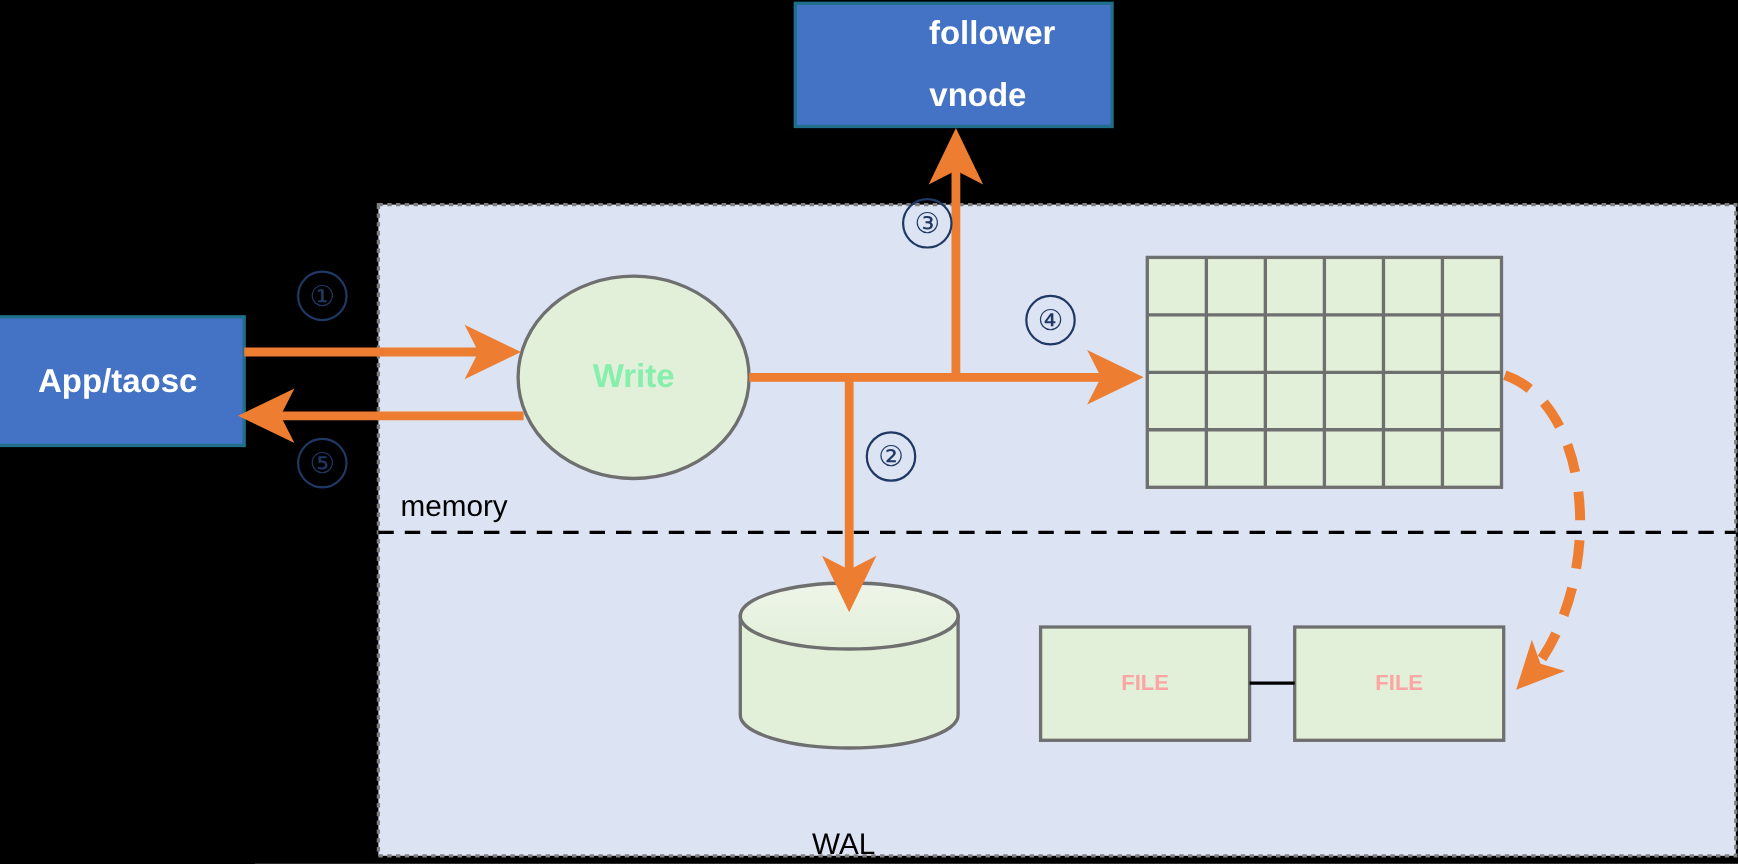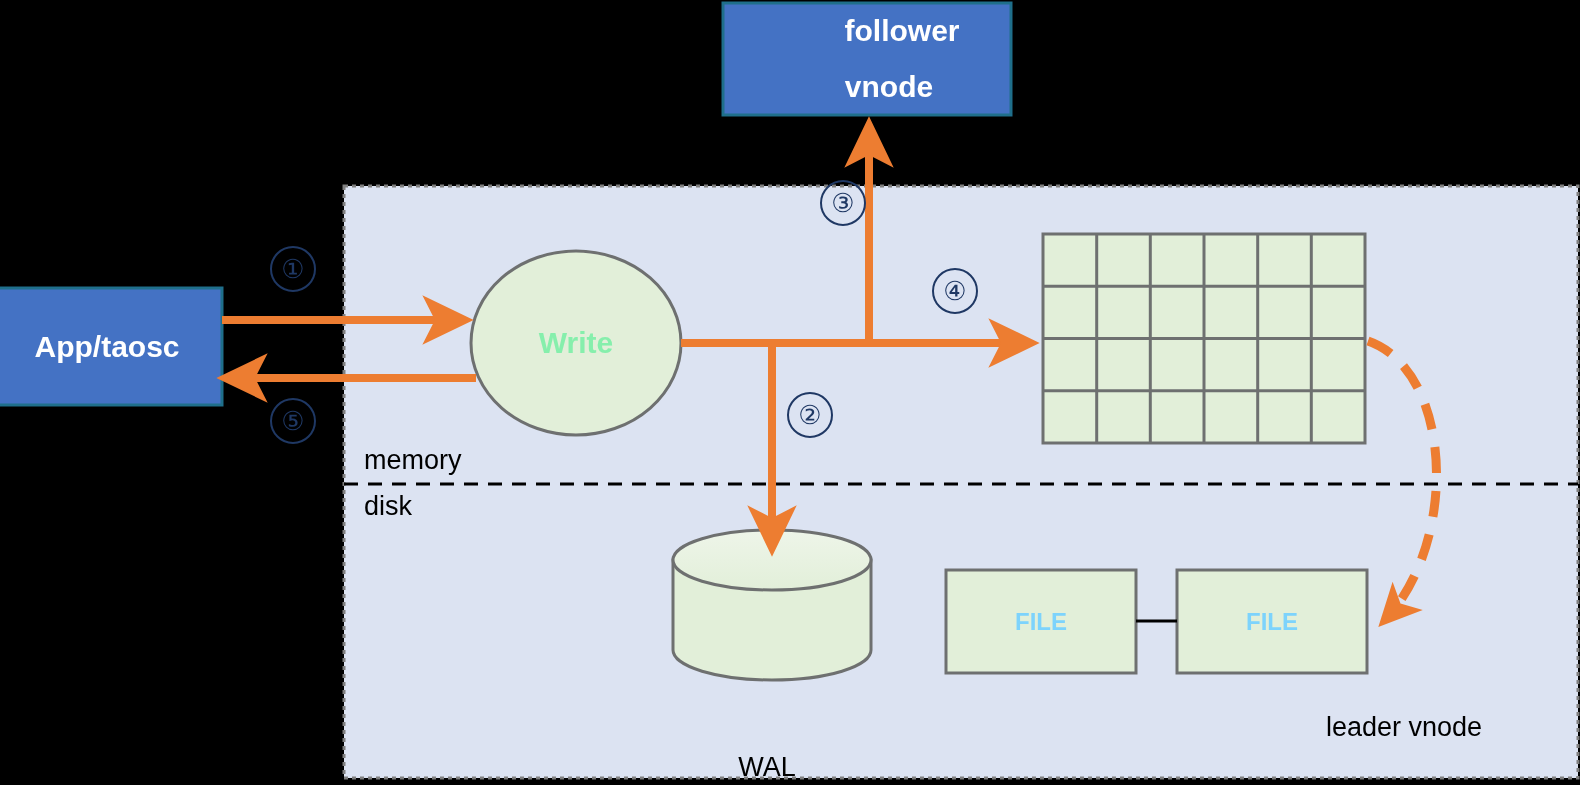--- a/index.html
+++ b/index.html
@@ -35,23 +35,23 @@
     font-weight: bold;
     font-size: 30px;
     line-height: 1.18;
   }
   .green-label {
     color: #86efac;
     font-weight: bold;
     font-size: 30px;
   }
   .file-label {
-    color: #7dd3fc;
+    color: #fca5a5;
     font-weight: bold;
-    font-size: 24px;
+    font-size: 20px;
   }
   .plain-label {
     color: #000000;
     font-weight: normal;
     font-size: 27px;
   }
   .circ-num {
     position: absolute;
     width: 42px;
     height: 42px;
@@ -134,24 +134,22 @@
   <div class="node-label blue-box-label" style="left:745px; top:59px; width:288px; height:56px;">vnode</div>
 
   <div class="node-label green-label" style="left:471px; top:251px; width:210px; height:184px;">Write</div>
 
   <div class="node-label file-label" style="left:946px; top:570px; width:190px; height:103px;">FILE</div>
   <div class="node-label file-label" style="left:1177px; top:570px; width:190px; height:103px;">FILE</div>
 
   <div class="node-label plain-label" style="left:668px; top:700px; width:198px; height:40px;margin-top:47px;">WAL</div>
 
   <div class="node-label plain-label" style="left:364px; top:440px; width:180px; height:40px; justify-content:flex-start;">memory</div>
-  <div class="node-label plain-label" style="left:364px; top:486px; width:180px; height:40px; justify-content:flex-start;">disk</div>
 
 
-  <div class="node-label plain-label" style="left:1326px; top:707px; width:240px; height:40px; justify-content:flex-start;">leader vnode</div>
 
   <div class="circ-num" style="left:270px; top:246px;">①</div>
   <div class="circ-num" style="left:787px; top:392px;">②</div>
   <div class="circ-num" style="left:820px; top:180px;">③</div>
   <div class="circ-num" style="left:932px; top:268px;">④</div>
   <div class="circ-num" style="left:270px; top:398px;">⑤</div>
 
 </div>
 
 </body></html>

